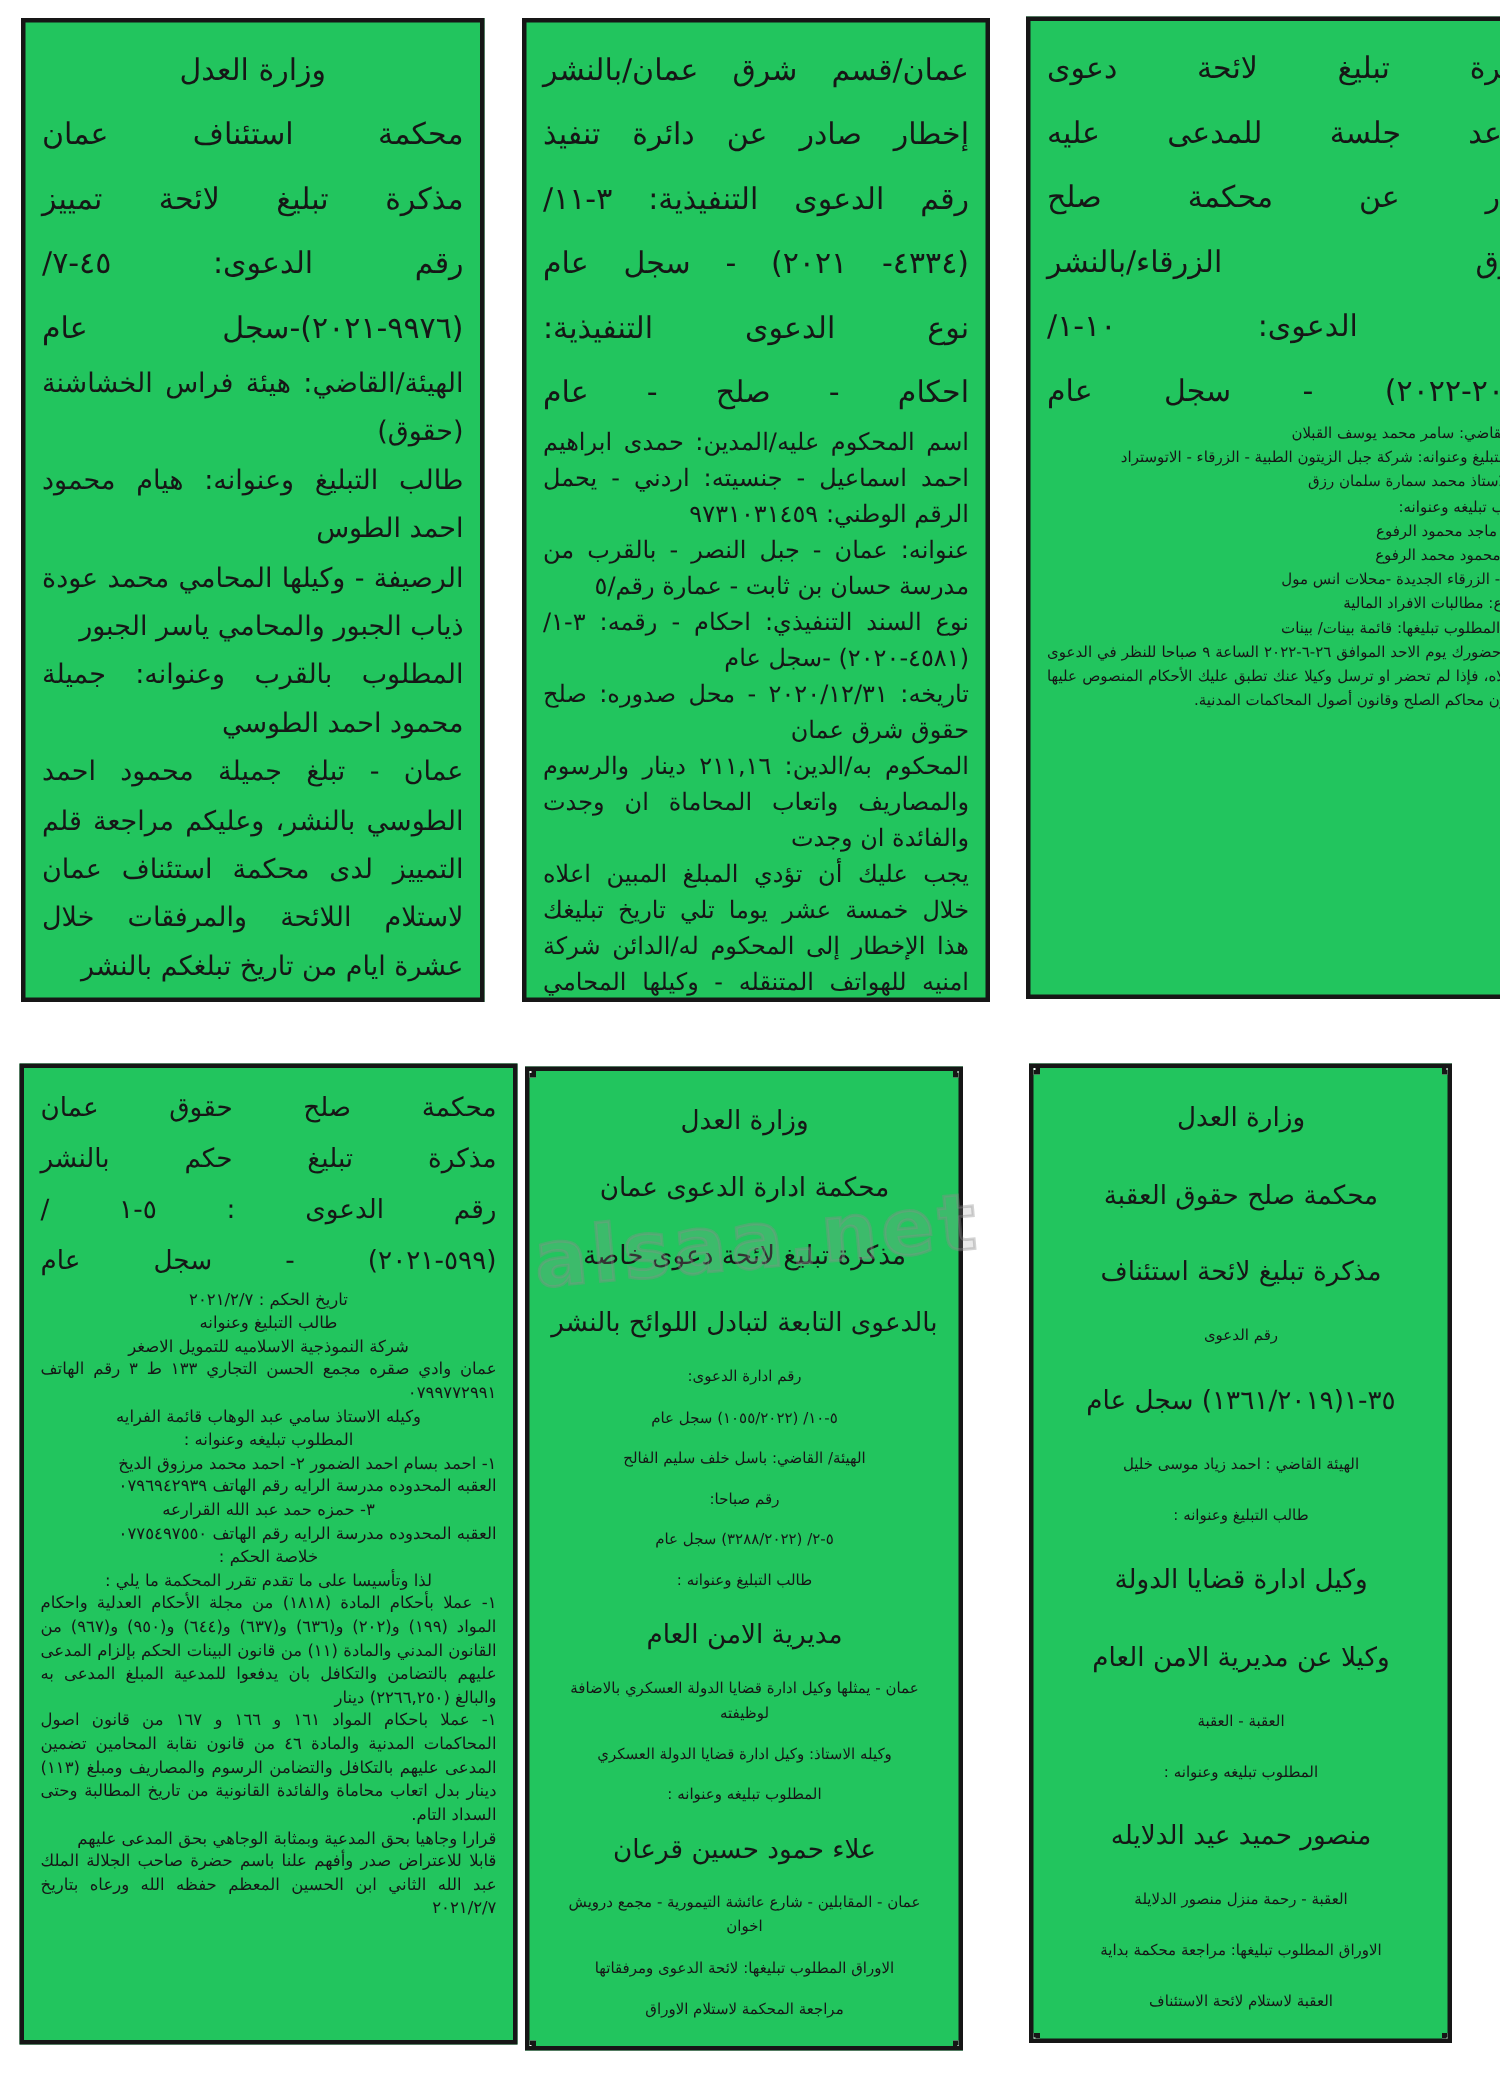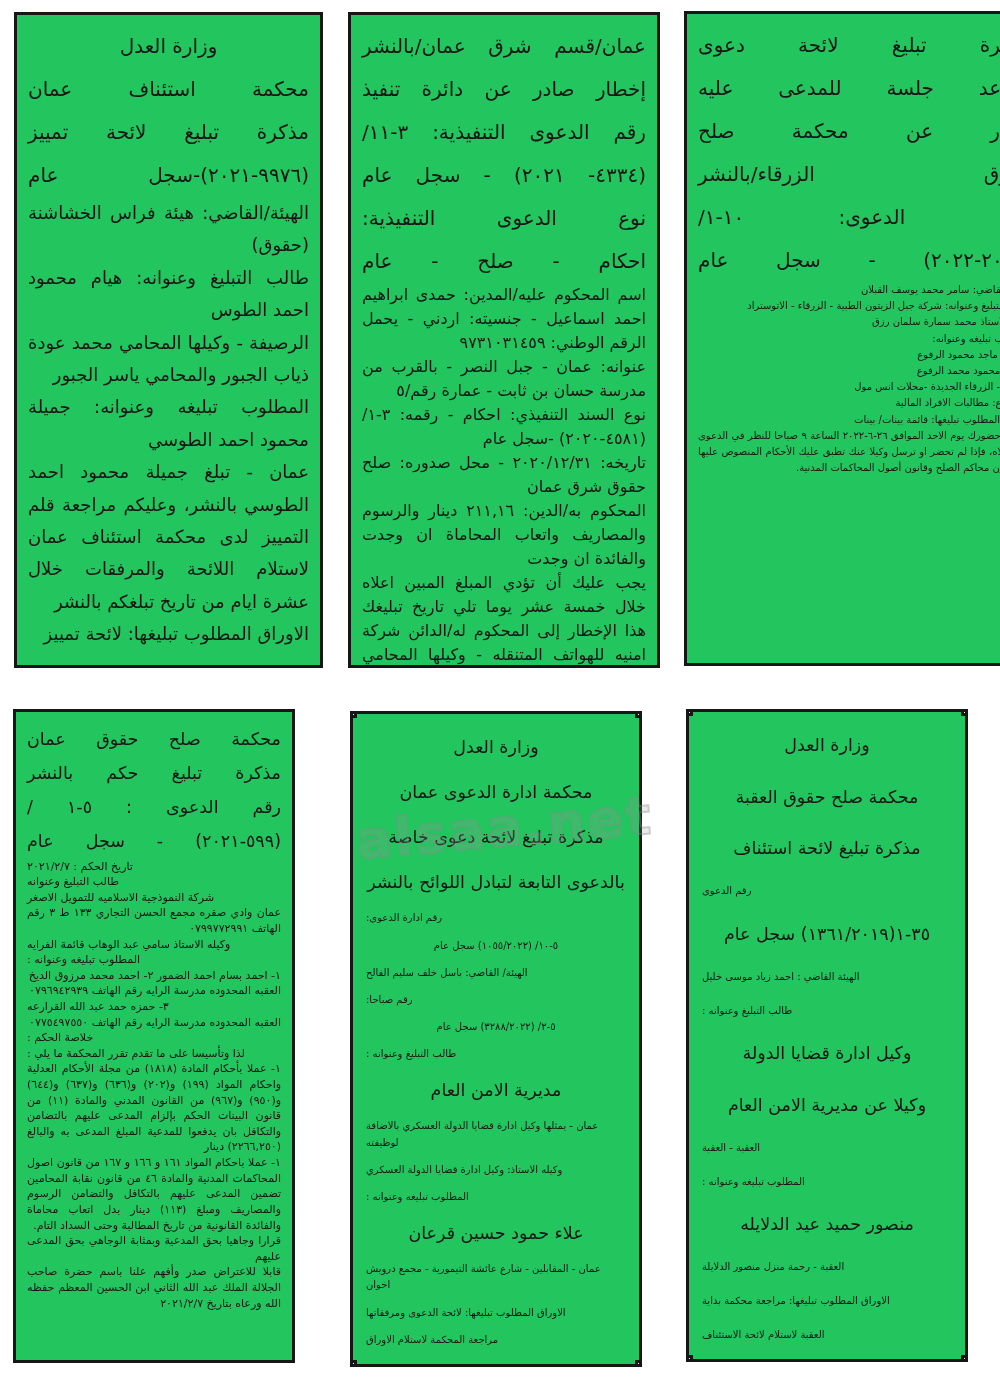--- a/index.html
+++ b/index.html
@@ -24,21 +24,21 @@
   .line{width:100%;}
   
   .xl{font-size:20px;line-height:2.15;}
   .lg{font-size:17.5px;line-height:1.95;}
   .md{font-size:18px;line-height:1.8;}
   .sm{font-size:10px;line-height:1.62;}
   .s2{font-size:16px;line-height:1.5;}
   .xs{font-size:11px;line-height:1.42;}
   
   .c{text-align:center;}
-  .r{text-align:left;}
+  .r{text-align:center;}
   .j{text-align:justify;text-align-last:justify;}
   .jr{text-align:justify;text-align-last:right;}
   
   .spread{display:flex;flex-direction:column;justify-content:space-between;padding:16px 13px;}
   
   .nc{
     position:absolute;
     width:11px;height:11px;
     box-sizing:border-box;
     border:3px solid #161616;
@@ -102,25 +102,26 @@
       <div class="line s2 jr">نوع السند التنفيذي: احكام - رقمه: ٣-١/ (٤٥٨١-٢٠٢٠) -سجل عام</div>
       <div class="line s2 jr">تاريخه: ٢٠٢٠/١٢/٣١ - محل صدوره: صلح حقوق شرق عمان</div>
       <div class="line s2 jr">المحكوم به/الدين: ٢١١,١٦ دينار والرسوم والمصاريف واتعاب المحاماة ان وجدت والفائدة ان وجدت</div>
       <div class="line s2 jr">يجب عليك أن تؤدي المبلغ المبين اعلاه خلال خمسة عشر يوما تلي تاريخ تبليغك هذا الإخطار إلى المحكوم له/الدائن شركة امنيه للهواتف المتنقله - وكيلها المحامي يوسف البشتاوي و محمد القلاب - ٠٧٨١٧٧٧٧٧٠ - عنوانه: غرب عمان - يبلغ على عنوان الوكيل - وكيله المحامي: يوسف محمد عبدالسلام العمري</div>
     </div>
 
   <div class="notice" style="left:14px;top:12px;width:309px;height:656px;">
       <div class="line xl c">وزارة العدل</div>
       <div class="line xl j">محكمة استئناف عمان</div>
       <div class="line xl j">مذكرة تبليغ لائحة تمييز</div>
+      <div class="line xl j">رقم الدعوى: ٤٥-٧/</div>
       <div class="line xl j">(٩٩٧٦-٢٠٢١)-سجل عام</div>
       <div class="line md jr">الهيئة/القاضي: هيئة فراس الخشاشنة (حقوق)</div>
       <div class="line md jr">طالب التبليغ وعنوانه: هيام محمود احمد الطوس</div>
       <div class="line md jr">الرصيفة - وكيلها المحامي محمد عودة ذياب الجبور والمحامي ياسر الجبور</div>
-      <div class="line md jr">المطلوب تبليغه وعنوانه: جميلة محمود احمد الطوسي</div>
+      <div class="line md jr">المطلوب بالقرب وعنوانه: جميلة محمود احمد الطوسي</div>
       <div class="line md jr">عمان - تبلغ جميلة محمود احمد الطوسي بالنشر، وعليكم مراجعة قلم التمييز لدى محكمة استئناف عمان لاستلام اللائحة والمرفقات خلال عشرة ايام من تاريخ تبلغكم بالنشر</div>
       <div class="line md jr">الاوراق المطلوب تبليغها: لائحة تمييز</div>
     </div>
 
   <div class="notice spread" style="left:686px;top:709px;width:282px;height:653px;">
     <i class="nc tl"></i>
     <i class="nc tr"></i>
     <i class="nc bl"></i>
     <i class="nc br"></i>
   <div class="line lg c">وزارة العدل</div>
@@ -158,21 +159,21 @@
       <div class="line lg c">مديرية الامن العام</div>
       <div class="line sm r">عمان - يمثلها وكيل ادارة قضايا الدولة العسكري بالاضافة لوظيفته</div>
       <div class="line sm r">وكيله الاستاذ: وكيل ادارة قضايا الدولة العسكري</div>
       <div class="line sm r">المطلوب تبليغه وعنوانه :</div>
       <div class="line lg c">علاء حمود حسين قرعان</div>
       <div class="line sm r">عمان - المقابلين - شارع عائشة التيمورية - مجمع درويش اخوان</div>
       <div class="line sm r">الاوراق المطلوب تبليغها: لائحة الدعوى ومرفقاتها</div>
       <div class="line sm r">مراجعة المحكمة لاستلام الاوراق</div>
     </div>
 
-  <div class="notice" style="left:13px;top:709px;width:282px;height:654px;">
+  <div class="notice" style="left:13px;top:709px;width:332px;height:654px;">
       <div class="line lg j">محكمة صلح حقوق عمان</div>
       <div class="line lg j">مذكرة تبليغ حكم بالنشر</div>
       <div class="line lg j">رقم الدعوى : ٥-١ /</div>
       <div class="line lg j">(٥٩٩-٢٠٢١) - سجل عام</div>
       <div class="line xs r">تاريخ الحكم : ٢٠٢١/٢/٧</div>
       <div class="line xs r">طالب التبليغ وعنوانه</div>
       <div class="line xs r">شركة النموذجية الاسلاميه للتمويل الاصغر</div>
       <div class="line xs jr">عمان وادي صقره مجمع الحسن التجاري ١٣٣ ط ٣ رقم الهاتف ٠٧٩٩٧٧٢٩٩١</div>
       <div class="line xs r">وكيله الاستاذ سامي عبد الوهاب قائمة الفرايه</div>
       <div class="line xs r">المطلوب تبليغه وعنوانه :</div>

